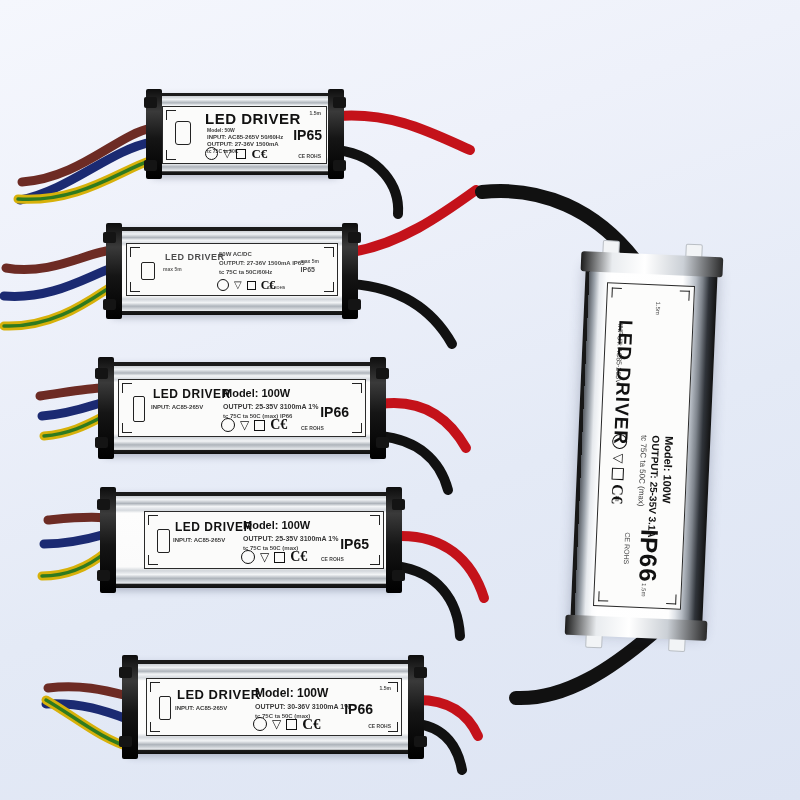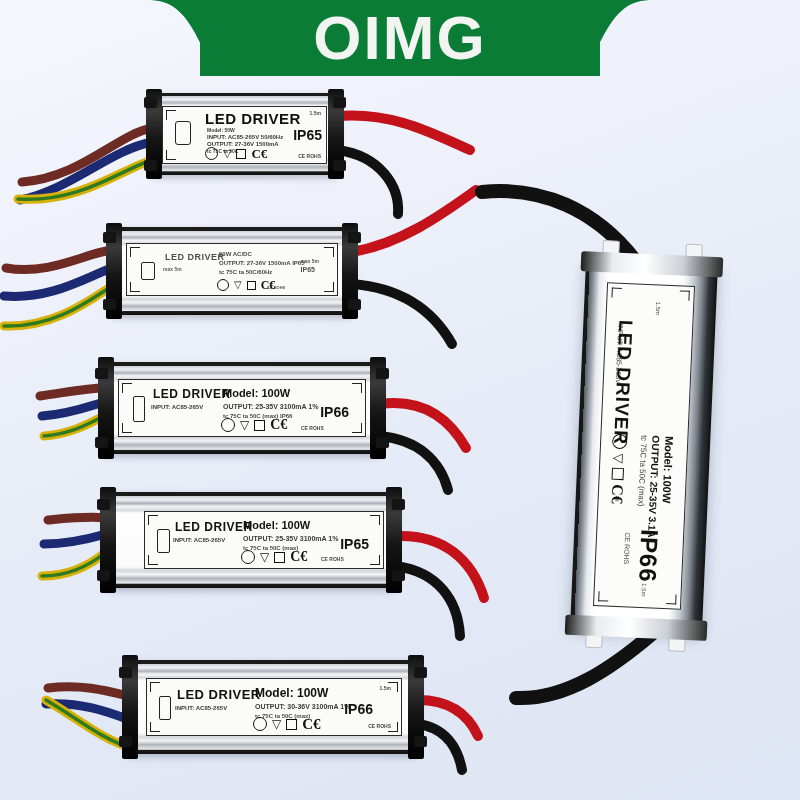--- a/index.html
+++ b/index.html
@@ -442,32 +442,14 @@
         <span class="mark-box" style="width:12px;height:12px;vertical-align:middle;"></span>
         <span class="ce" style="font-size:16px;vertical-align:middle;">C€</span>
       </div>
 
       <div class="rot" style="left:66px; top:244px; transform: rotate(90deg); font-size:24px; font-weight:bold; letter-spacing:1px;">IP66</div>
       <div class="rot" style="left:34px; top:248px; transform: rotate(90deg); font-size:7px; opacity:.8;">CE ROHS</div>
       <div class="rot" style="left:52px; top:298px; transform: rotate(90deg); font-size:6px; opacity:.8;">1.5m</div>
     </div>
   </div>
 
-  <div id="banner-wrap">
-    <svg id="banner-shape" width="800" height="92" viewBox="0 0 800 92">
-      <path d="M 150 0
-               L 800 0
-               L 800 0
-               L 650 0
-               C 622 0 610 22 598 46
-               C 586 70 570 76 548 76
-               L 252 76
-               C 230 76 214 70 202 46
-               C 190 22 178 0 150 0 Z" fill="#0a7c36"></path>
-      <rect x="200" y="0" width="400" height="76" fill="#0a7c36"></rect>
-      <path d="M 150 0 C 178 0 190 22 202 46 C 214 70 230 76 252 76 L 200 76 L 200 0 Z" fill="#0a7c36"></path>
-      <path d="M 650 0 C 622 0 610 22 598 46 C 586 70 570 76 548 76 L 600 76 L 600 0 Z" fill="#0a7c36"></path>
-      <rect x="200" y="60" width="400" height="16" rx="8" fill="#0a7c36"></rect>
-    </svg>
-    <div id="brand-text">OIMG</div>
-  </div>
 
 </div>
 
 </body></html>

